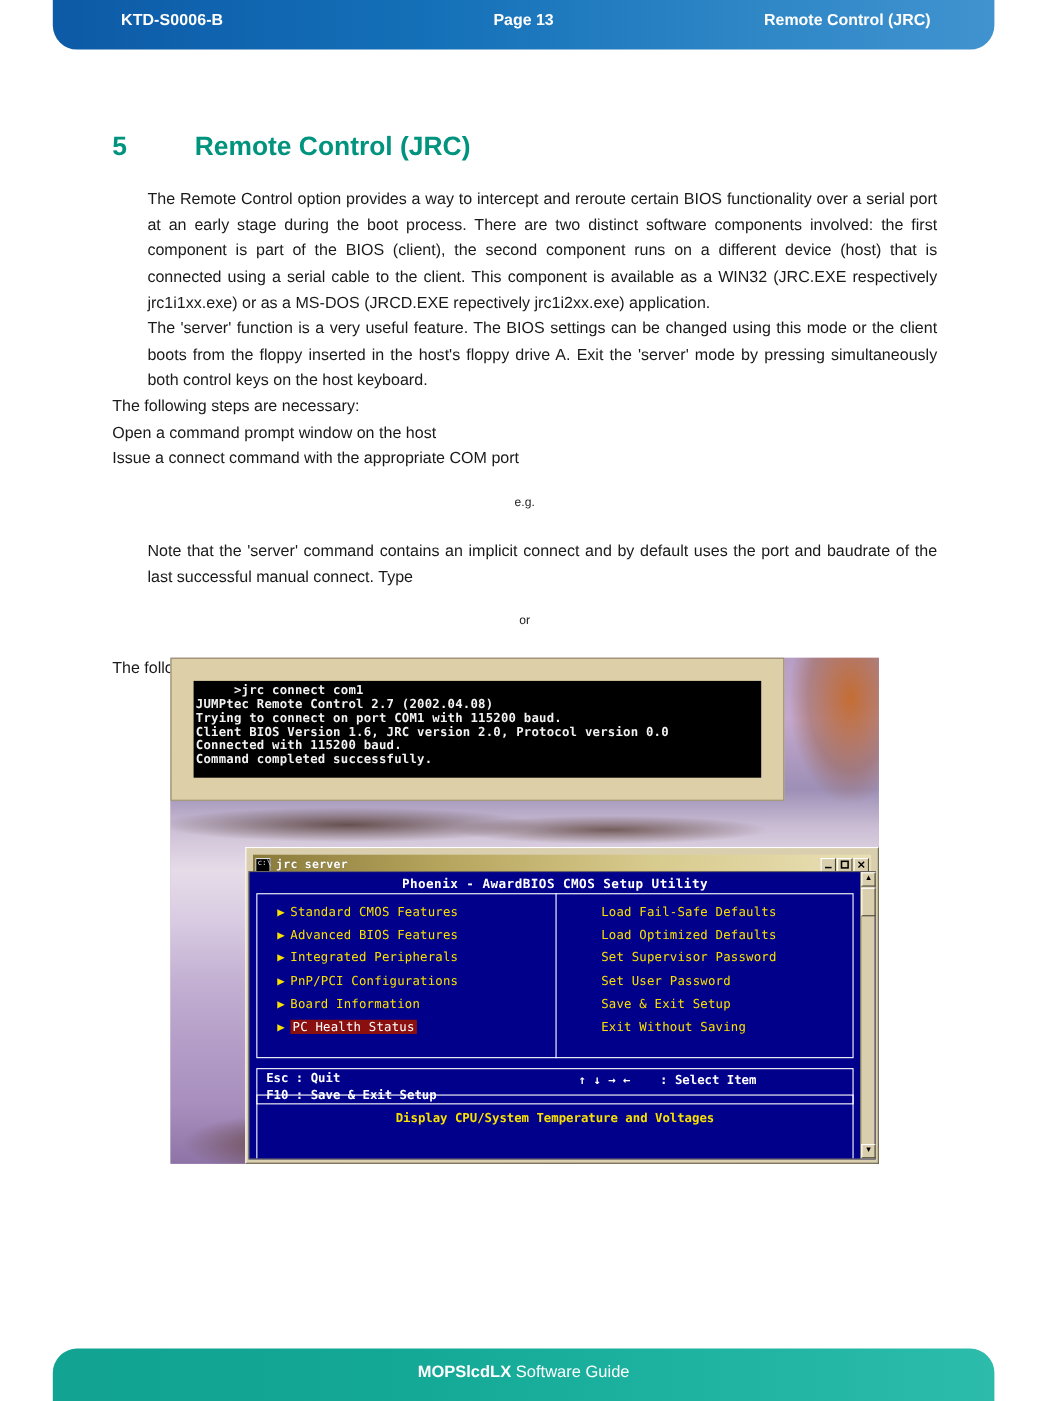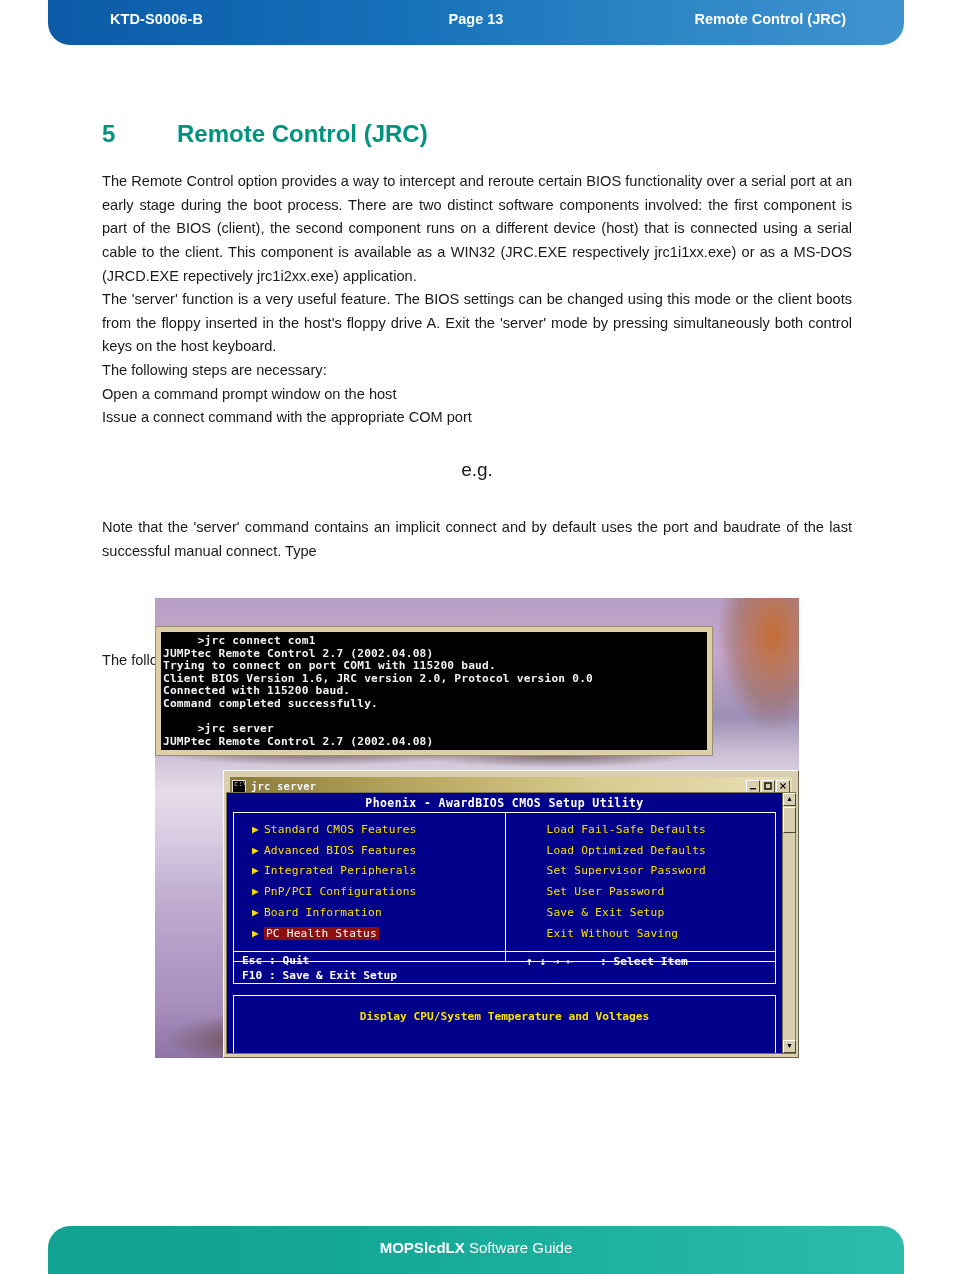--- a/index.html
+++ b/index.html
@@ -65,22 +65,22 @@
     display: flex;
   }
   #section-heading .sec-num { width: 75px; }
 
   .para {
     color: #1a1a1a;
     font-size: 14.6px;
     line-height: 1.62;
     margin: 0 0 0 0;
   }
-  .para.justify { text-align: justify; }
-  .centered { text-align: center; font-size: 19px; color:#1a1a1a; }
+  .para.justify { text-align: justify; margin-left: 32px; }
+  .centered { text-align: center; font-size: 11px; color:#1a1a1a; }
   .sp-10 { height: 10px; }
   .sp-16 { height: 16px; }
 
   
   #figure {
     position: absolute;
     left: 155px;
     top: 598px;
     width: 644px;
     height: 460px;
@@ -112,22 +112,21 @@
   
   #console-window {
     position: absolute;
     left: 0px;
     top: 0px;
     width: 558px;
     height: 130px;
     background: #ddd0a8;
     border: 1px solid #9a8f6e;
     box-sizing: border-box;
-    padding: 5px;
-    margin-top: 28px;
+    padding: 20px;
   }
   #console-screen {
     width: 100%;
     height: 100%;
     background: #000000;
     box-sizing: border-box;
     padding: 3px 0 0 2px;
     overflow: hidden;
   }
   .console-line {
@@ -307,21 +306,21 @@
   .bios-item.selected .txt {
     background: #8a1010;
     color: #ffffff;
     padding: 0 2px;
   }
   .bios-item.selected .arrow { color: #f8e000; }
 
   #bios-help-box {
     position: absolute;
     left: 6px; right: 6px;
-    top: 158px;
+    top: 178px;
     height: 33px;
     border: 1px solid #ffffff;
     box-sizing: border-box;
     color: #ffffff;
     font-size: 11.2px;
     font-weight: bold;
     line-height: 15px;
     padding: 1px 0 0 8px;
   }
   #bios-help-box .keys-left { white-space: pre; }

